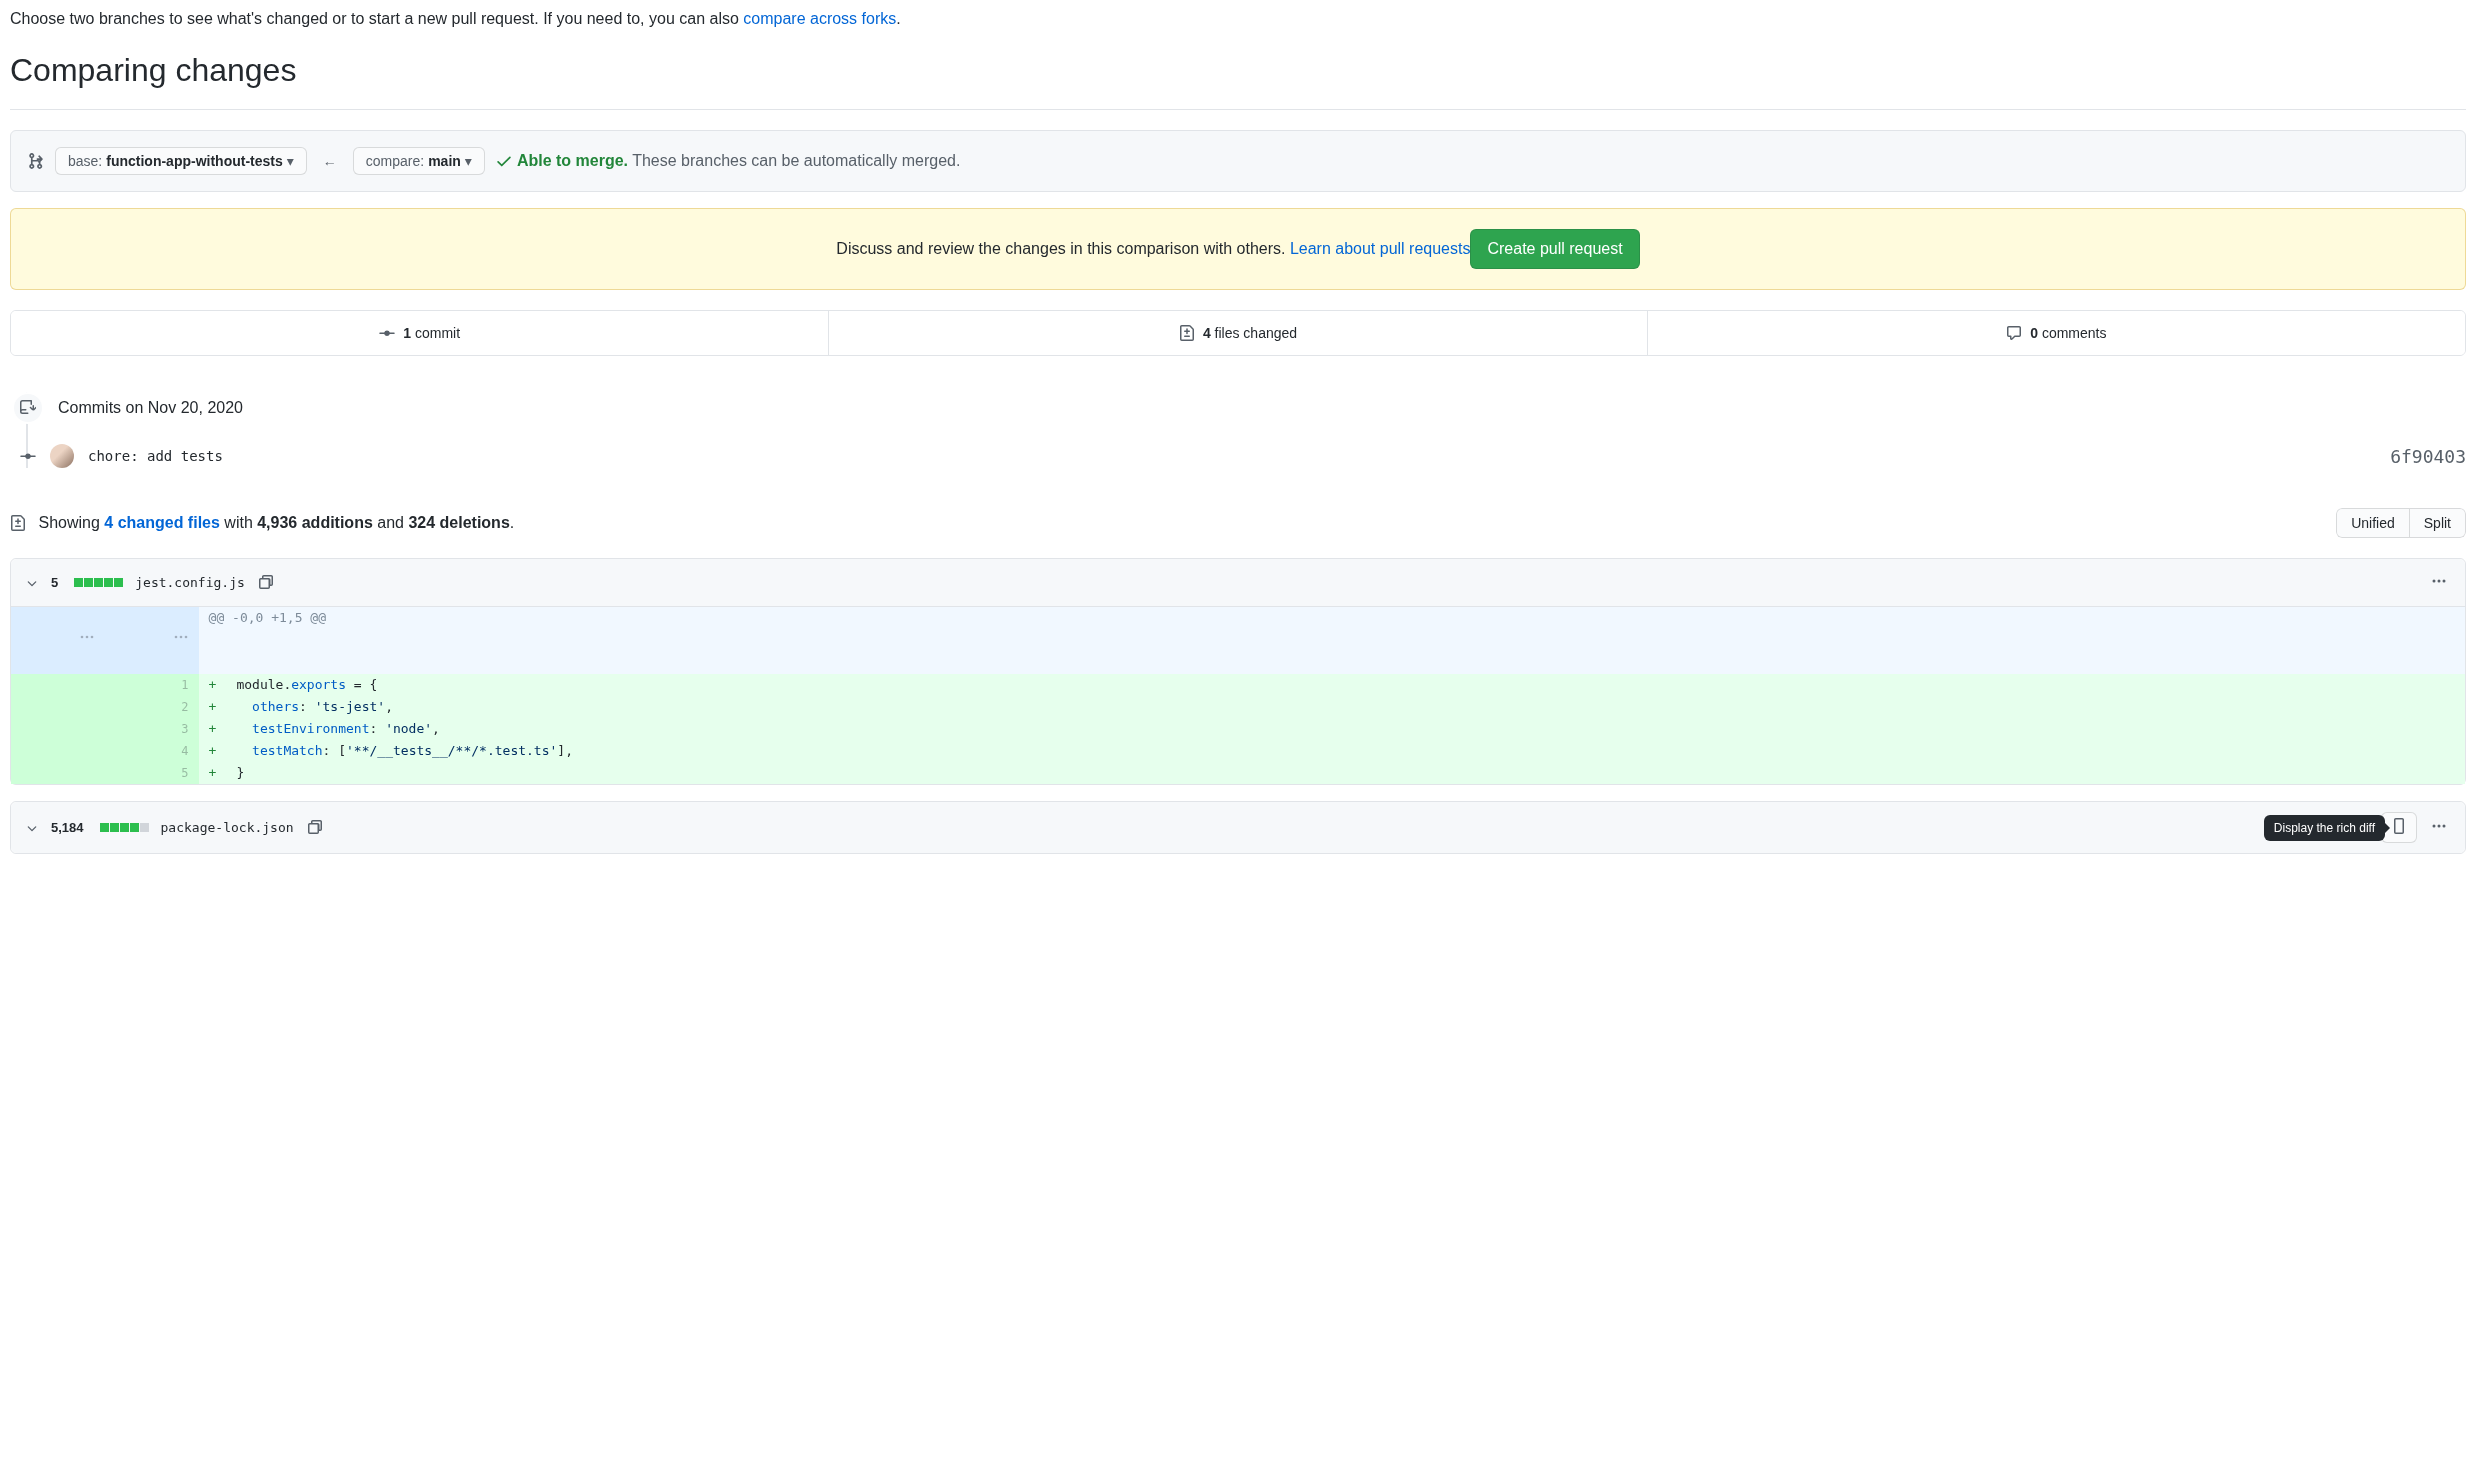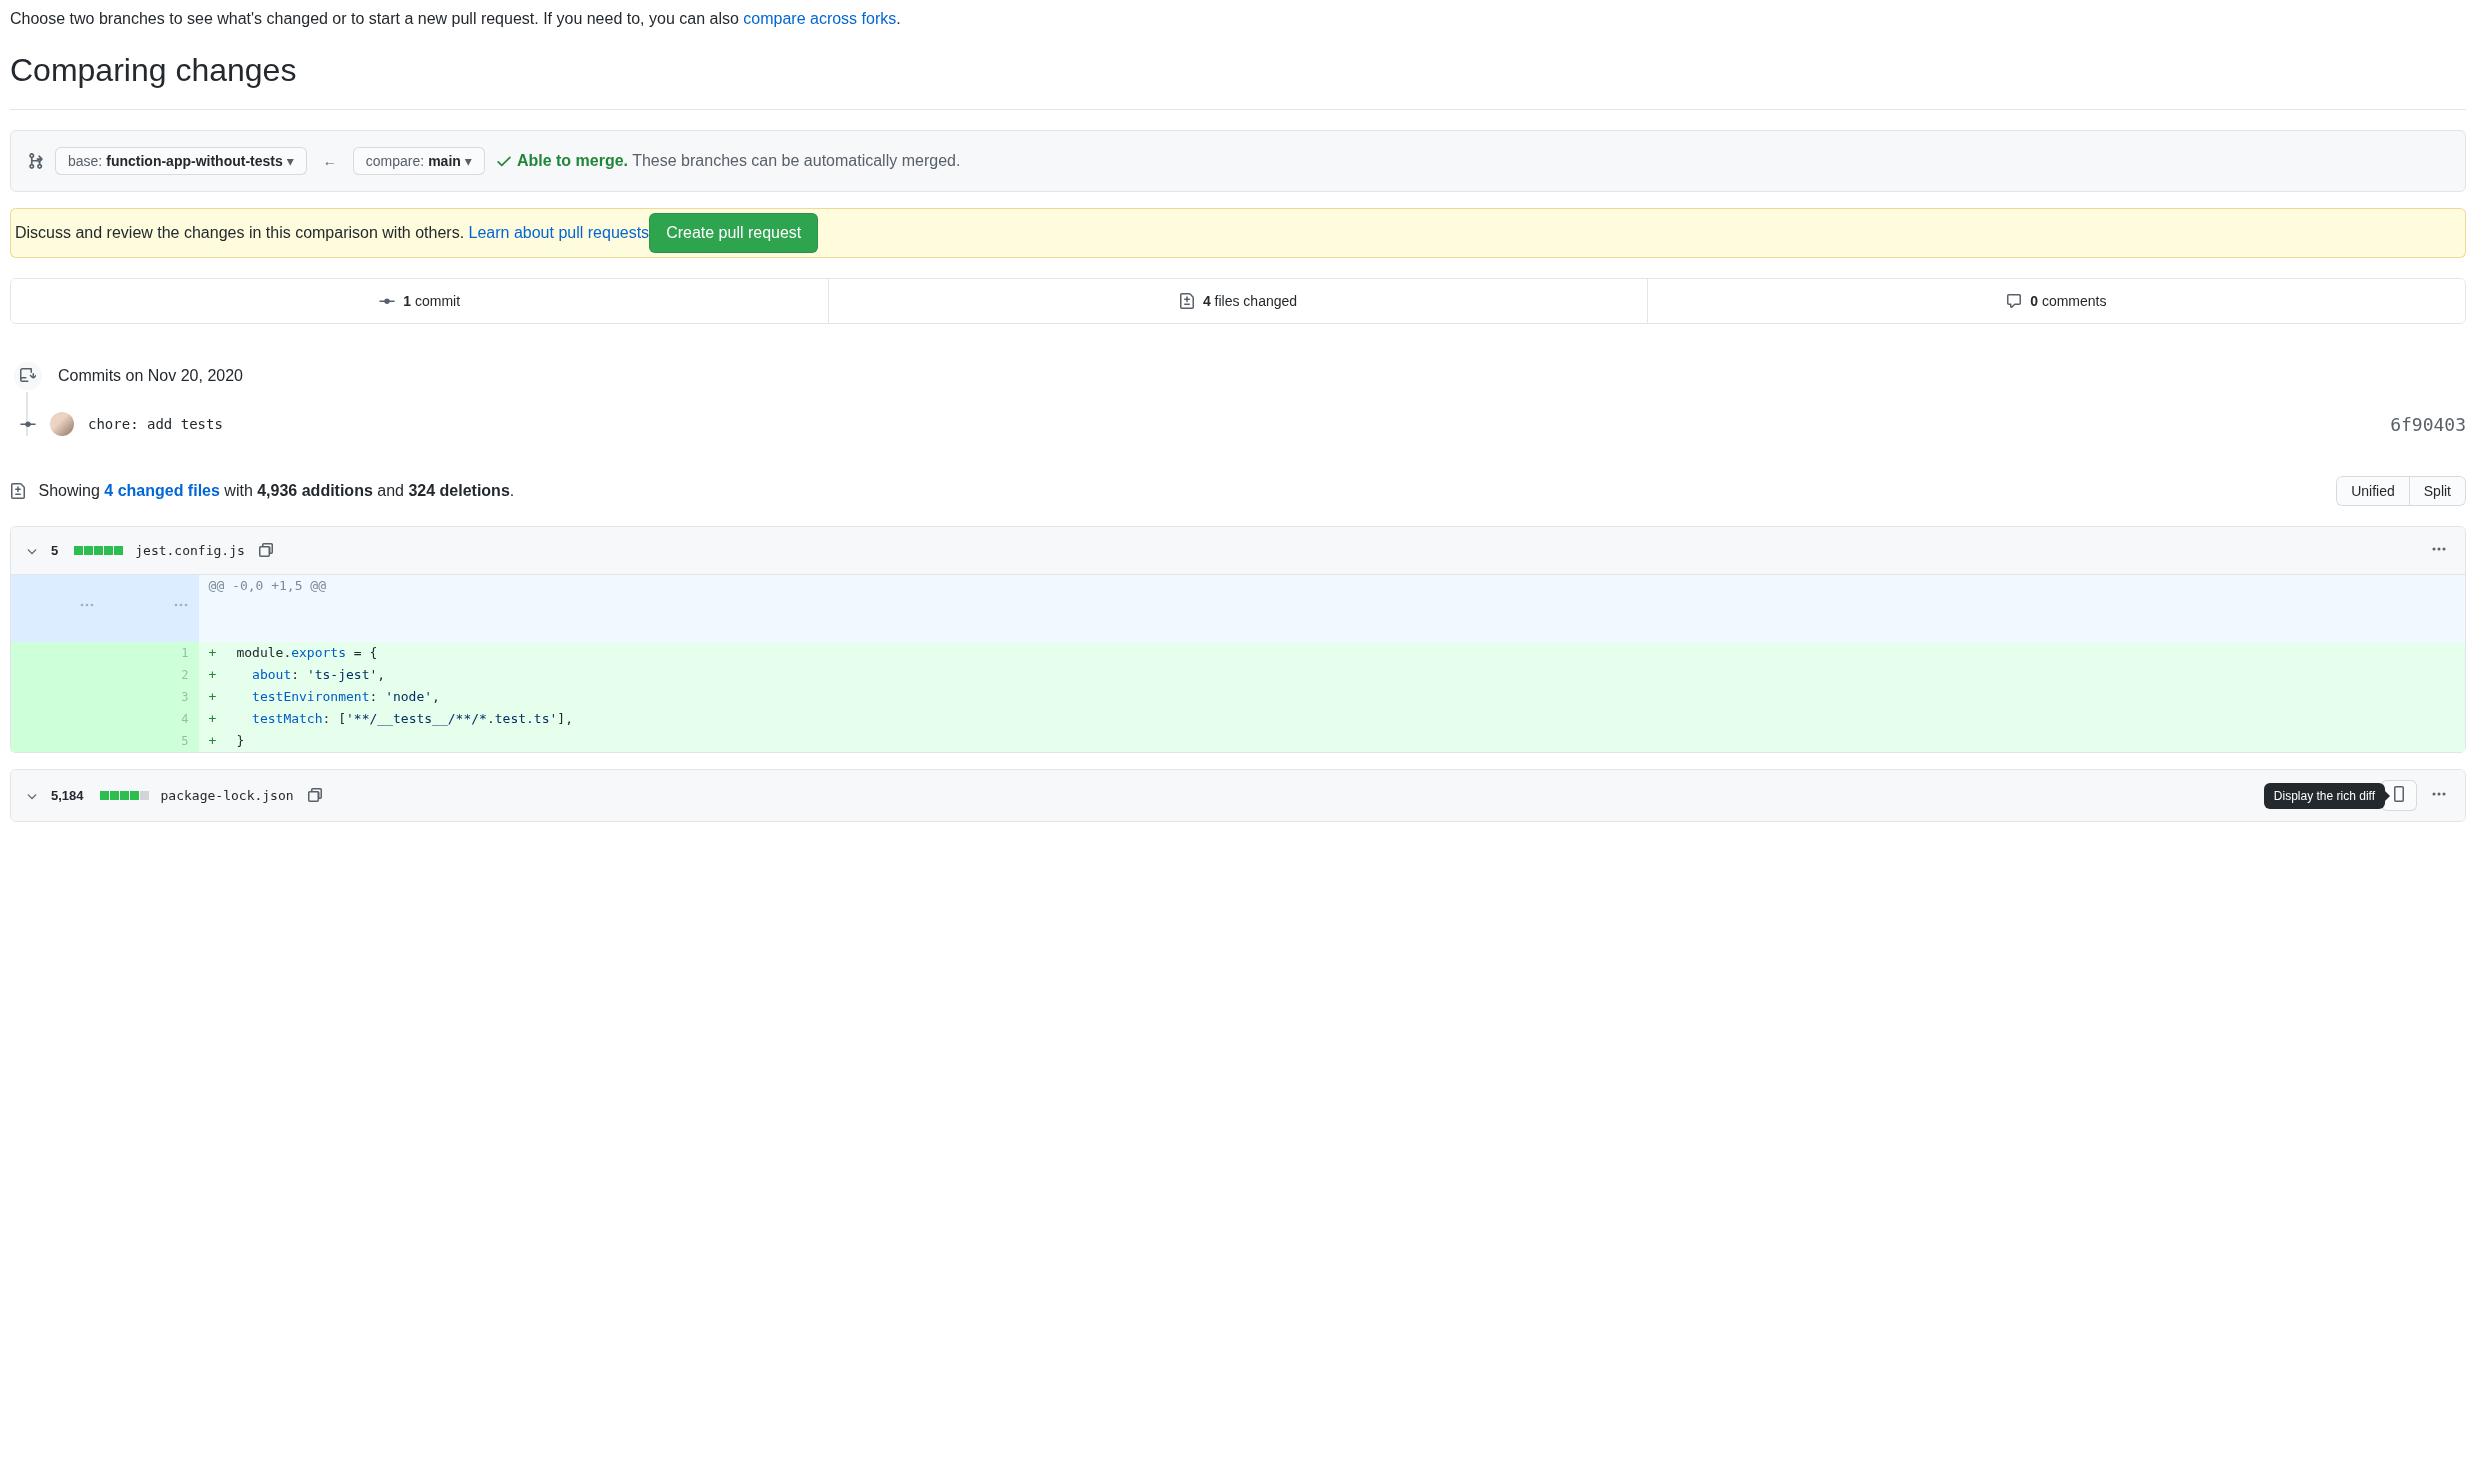--- a/index.html
+++ b/index.html
@@ -41,25 +41,25 @@
     .branch-select .value { color: #24292e; font-weight: 600; }
     .arrow-left { color: #586069; padding: 0 6px; }
     .merge-status { color: #586069; font-size: 16px; }
     .merge-status .able { color: #22863a; font-weight: 600; }
     .check-icon { color: #22863a; vertical-align: middle; margin-right: 4px; }
     
     .pr-prompt {
       border: 1px solid rgba(212,167,44,0.4);
       background: #fffbdd;
       border-radius: 6px;
-      padding: 4px;
+      padding: 20px;
       margin-bottom: 20px;
       display: flex;
       align-items: center;
-      justify-content: flex-start;
+      justify-content: center;
       font-size: 16px;
     }
     .btn-primary {
       background: #2ea44f;
       color: #fff;
       border: 1px solid rgba(27,31,35,0.15);
       border-radius: 6px;
       padding: 10px 16px;
       font-weight: 500;
       font-size: 16px;
@@ -382,21 +382,21 @@
         <tr class="add">
           <td class="ln"></td>
           <td class="ln">1</td>
           <td class="marker">+</td>
           <td class="code">module.<span class="token-key">exports</span> <span class="token-punct">=</span> {</td>
         </tr>
         <tr class="add">
           <td class="ln"></td>
           <td class="ln">2</td>
           <td class="marker">+</td>
-          <td class="code">  <span class="token-key">about</span>: <span class="token-str">'ts-jest'</span>,</td>
+          <td class="code">  <span class="token-key">others</span>: <span class="token-str">'ts-jest'</span>,</td>
         </tr>
         <tr class="add">
           <td class="ln"></td>
           <td class="ln">3</td>
           <td class="marker">+</td>
           <td class="code">  <span class="token-key">testEnvironment</span>: <span class="token-str">'node'</span>,</td>
         </tr>
         <tr class="add">
           <td class="ln"></td>
           <td class="ln">4</td>

